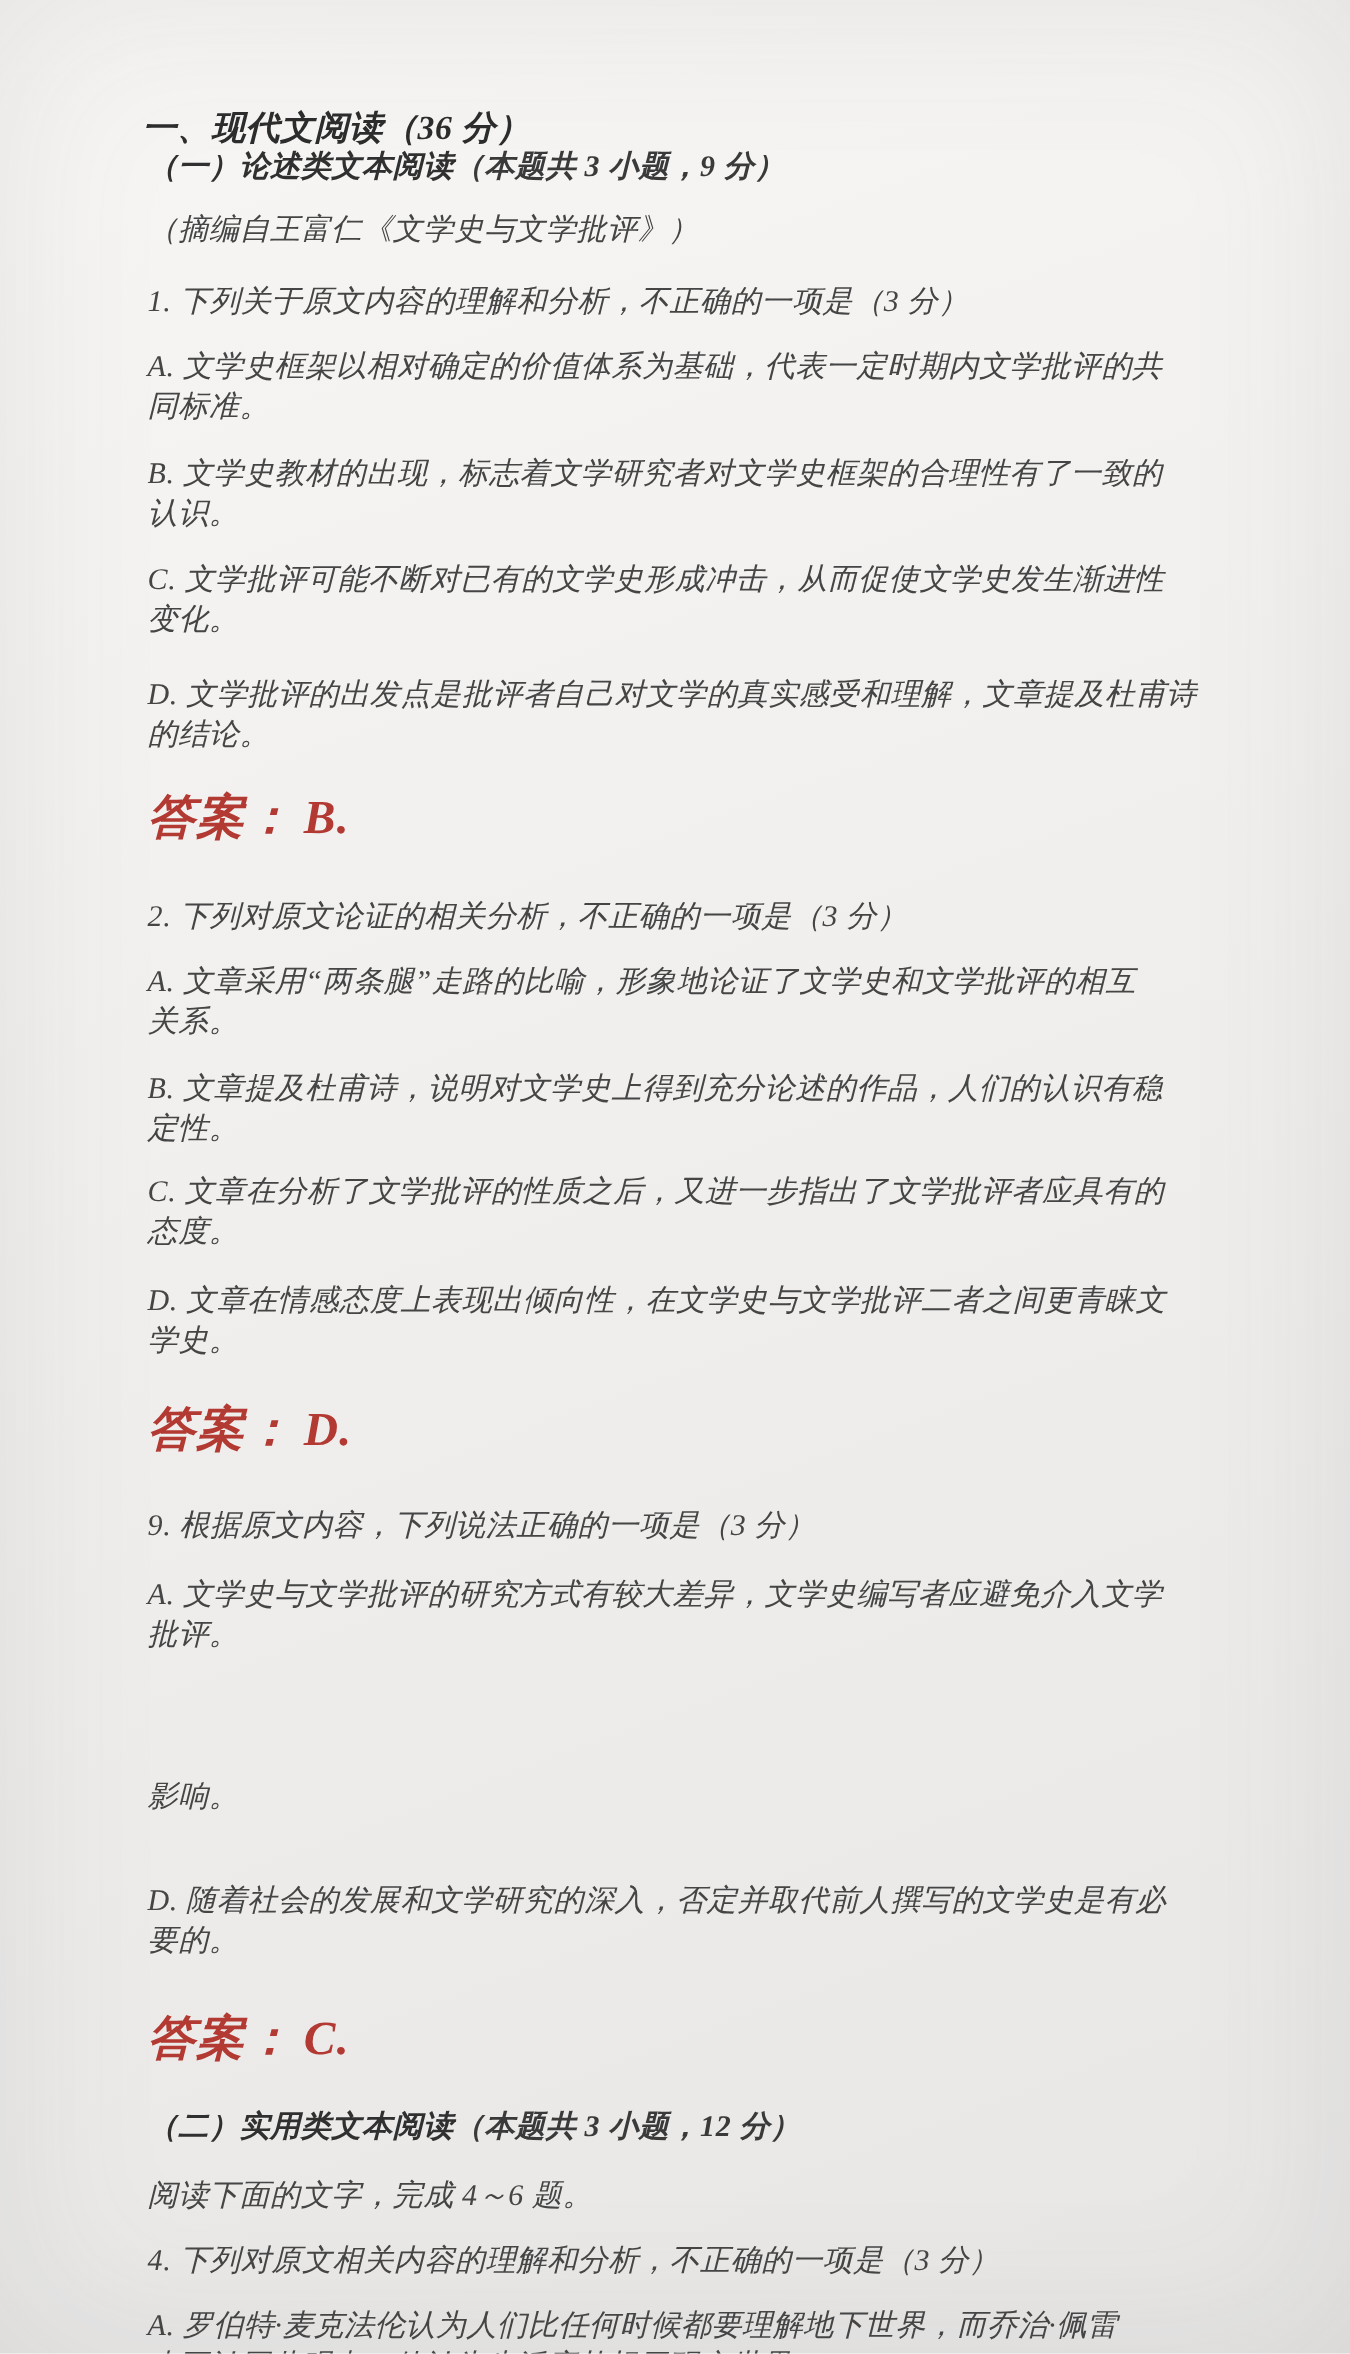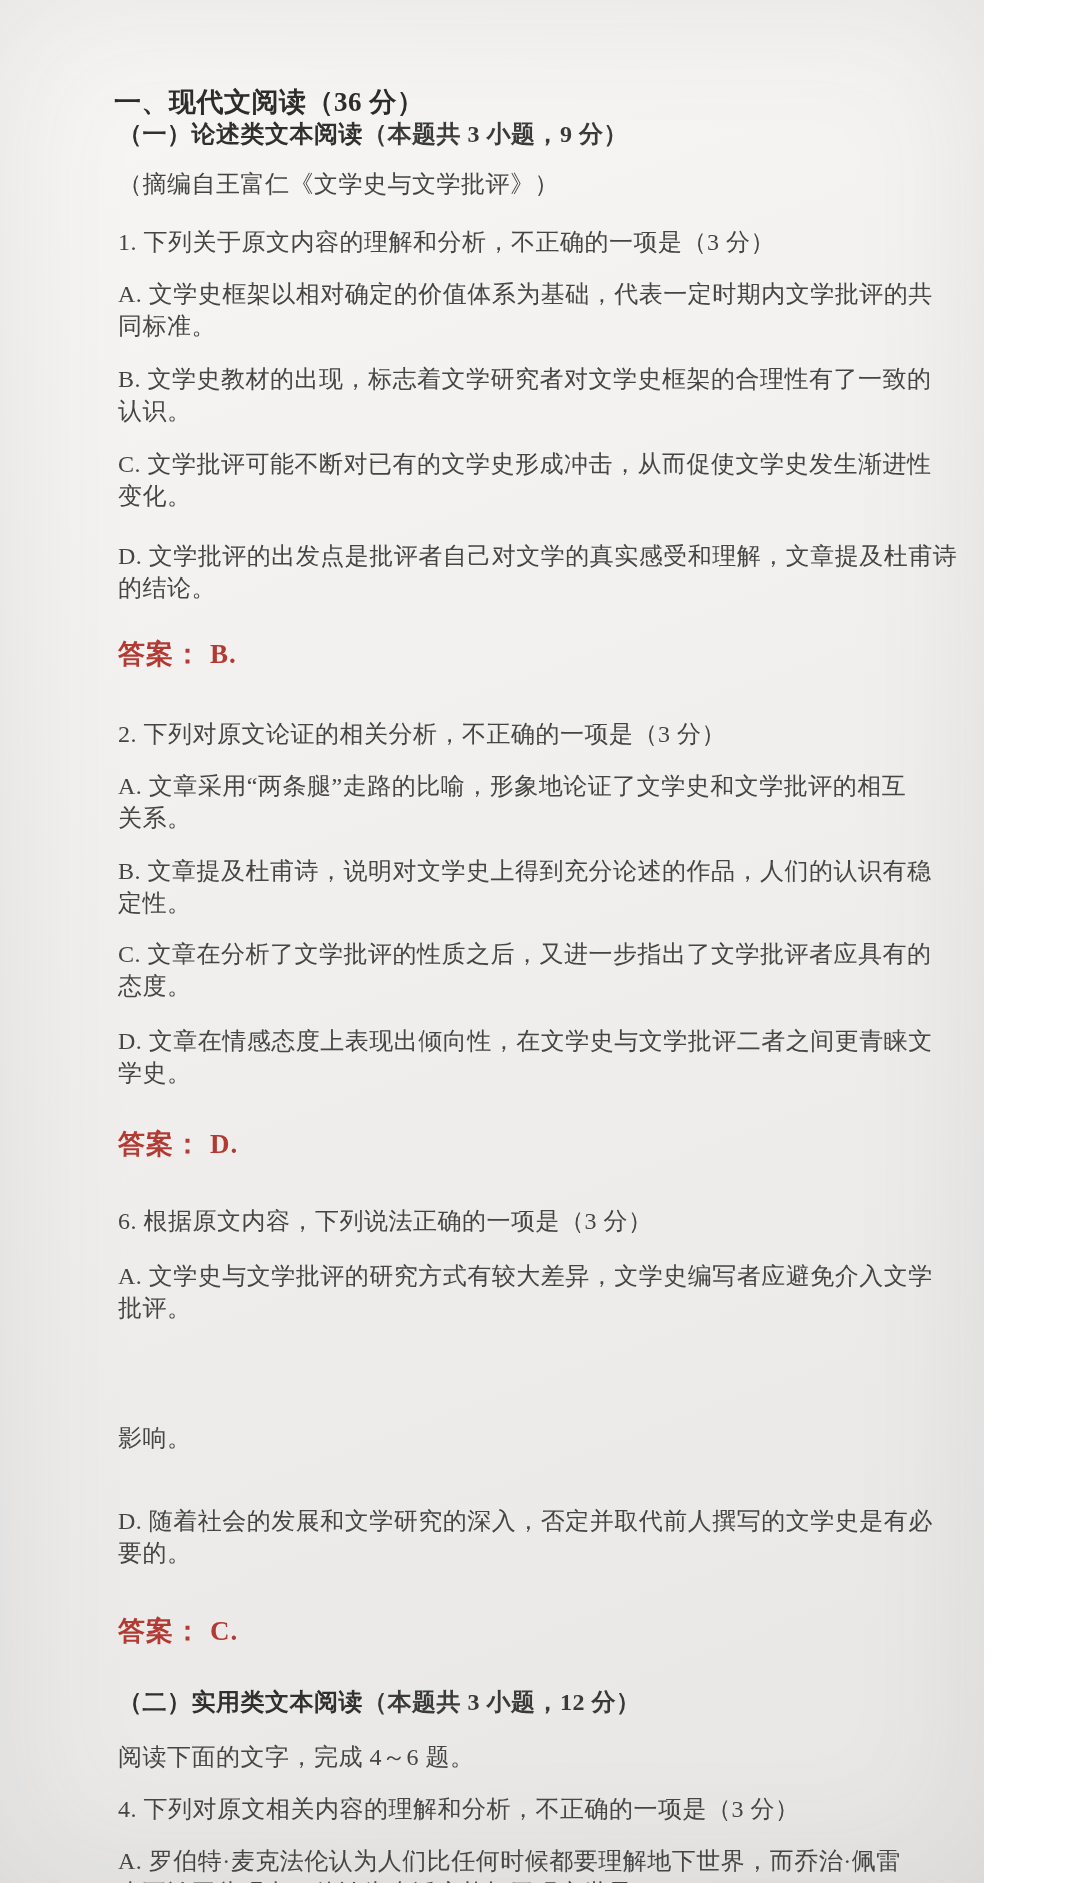--- a/index.html
+++ b/index.html
@@ -1,38 +1,39 @@
 <!DOCTYPE html>
 <html><head>
 <meta charset="utf-8">
 <style>
   html,body{margin:0;padding:0;}
   .page{
     position:relative;
-    width:984px;height:1883px;
+    width:1080px;height:1883px;
     background:linear-gradient(160deg,#f7f6f5 0%,#f1f0ef 40%,#ebeae9 78%,#e7e6e5 100%);
     overflow:hidden;
     font-family:"Liberation Serif","DejaVu Serif",serif;
     color:#454545;
+    font-style:italic;
   }
   .vignette{position:absolute;inset:0;box-shadow:inset 0 0 140px rgba(80,78,75,0.10);pointer-events:none;}
   .para{
     position:absolute;
     left:118px;width:880px;
     font-size:24px;line-height:32px;
     letter-spacing:0.5px;
     color:#454545;
     filter:blur(0.3px);
     white-space:nowrap;
   }
   .line{height:32px;}
   .bold{font-weight:bold;color:#303030;}
   .title{font-size:27px;font-weight:bold;color:#2c2c2c;left:114px;}
   .sec-head .meta{font-weight:bold;color:#3a3a3a;}
-  .answer{font-size:27px;font-weight:bold;color:#b23a32;letter-spacing:1px;}
+  .answer{font-size:38px;font-weight:bold;color:#b23a32;letter-spacing:1px;}
   .answer .ans-val{margin-left:8px;}
 </style>
 </head>
 <body>
 
 <div class="page">
   <div class="vignette"></div>
 
   <div class="para title" style="top:86px">一、现代文阅读（36 分）</div>
 
@@ -75,21 +76,21 @@
     <div class="line">C. 文章在分析了文学批评的性质之后，又进一步指出了文学批评者应具有的</div>
     <div class="line">态度。</div>
   </div>
   <div class="para answer" style="top:1128px"><span>答案：</span><span class="ans-val">D.</span></div>
 
   <div class="para" style="top:1025px">
     <div class="line">D. 文章在情感态度上表现出倾向性，在文学史与文学批评二者之间更青睐文</div>
     <div class="line">学史。</div>
   </div>
 
-  <div class="para" style="top:1205px">6. 根据原文内容，下列说法正确的一项是（3 分）</div>
+  <div class="para" style="top:1205px">9. 根据原文内容，下列说法正确的一项是（3 分）</div>
 
   <div class="para" style="top:1260px">
     <div class="line">A. 文学史与文学批评的研究方式有较大差异，文学史编写者应避免介入文学</div>
     <div class="line">批评。</div>
   </div>
   <div class="para" style="top:1422px">
     <div class="line">影响。</div>
   </div>
   <div class="para" style="top:1505px">
     <div class="line">D. 随着社会的发展和文学研究的深入，否定并取代前人撰写的文学史是有必</div>

